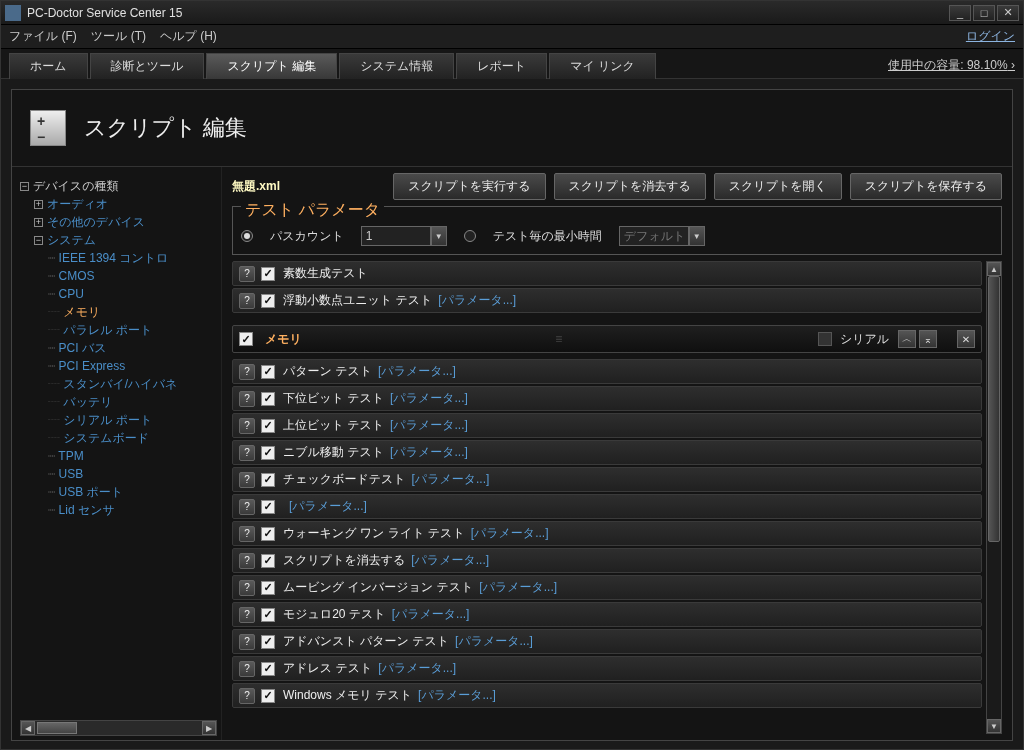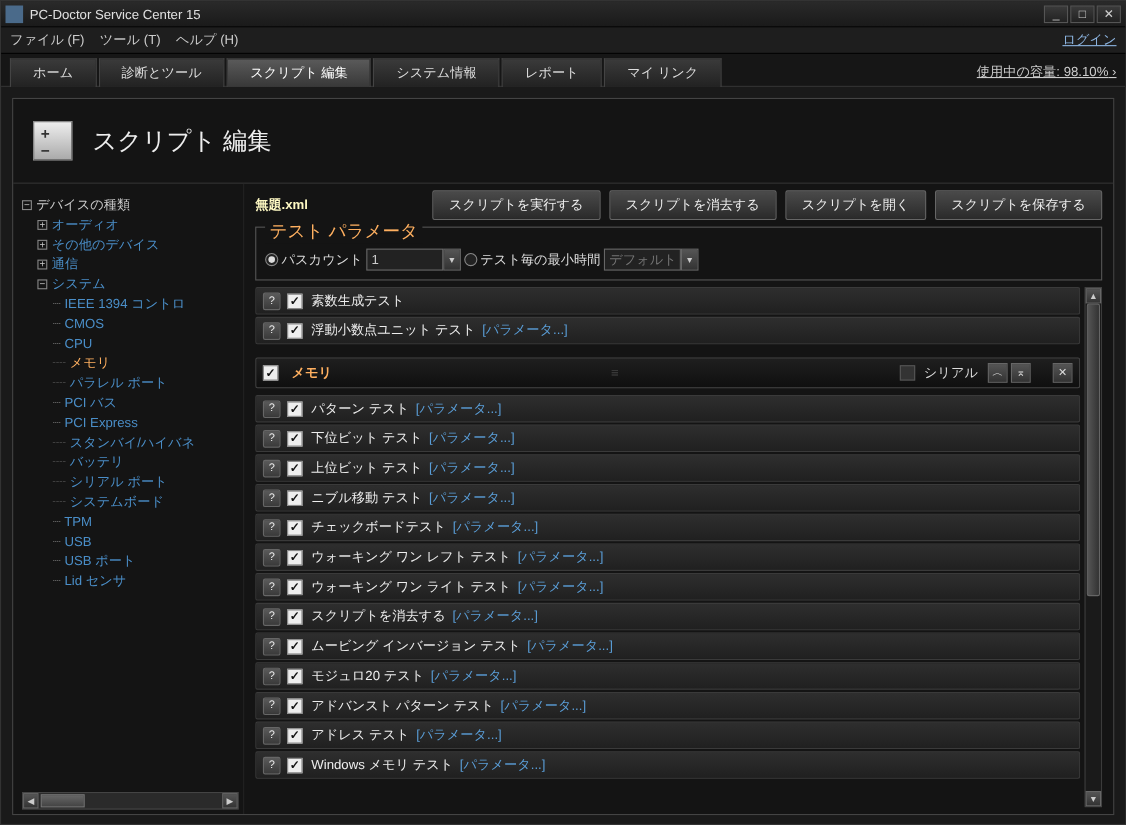--- a/index.html
+++ b/index.html
@@ -39,21 +39,21 @@
 .hscroll { height: 16px; background: #2a2a2a; border: 1px solid #444; display: flex; align-items: center; margin-top: 6px; }
 .hscroll .arrow, .vscroll .arrow { width: 14px; height: 14px; background: linear-gradient(#555,#333); border: 1px solid #666; font-size: 8px; color: #ccc; display: flex; align-items: center; justify-content: center; cursor: pointer; }
 .hscroll .thumb { width: 40px; height: 12px; background: linear-gradient(#666,#444); border: 1px solid #777; margin-left: 2px; }
 .hscroll .track { flex: 1; }
 .right { flex: 1; padding: 6px 10px; display: flex; flex-direction: column; overflow: hidden; }
 .toprow { display: flex; align-items: center; gap: 8px; margin-bottom: 6px; }
 .filename { color: #fef9c3; font-weight: bold; margin-right: auto; }
 .btn { padding: 4px 14px; background: linear-gradient(#4a4a4a,#2a2a2a); border: 1px solid #666; color: #eee; cursor: pointer; font-size: 12px; border-radius: 2px; }
 .fieldset { border: 1px solid #555; padding: 6px 8px 8px; margin-bottom: 6px; }
 .fieldset .legend { color: #ffb060; font-size: 16px; position: relative; top: -13px; background: #141414; padding: 0 4px; display: inline-block; }
-.paramrow { display: flex; align-items: center; gap: 3px; margin-top: -8px; }
+.paramrow { display: flex; align-items: center; gap: 17px; margin-top: -8px; }
 .radio { width: 12px; height: 12px; border-radius: 50%; border: 1px solid #888; background: #222; display: inline-flex; align-items: center; justify-content: center; cursor: pointer; }
 .radio.checked::after { content: ""; width: 6px; height: 6px; background: #ddd; border-radius: 50%; }
 .plabel { color: #ddd; }
 .selectbox { display: flex; align-items: center; }
 .selectbox input { background: #222; border: 1px solid #666; color: #ccc; padding: 2px 4px; width: 70px; font-size: 12px; }
 .selectbox .dd { width: 16px; height: 20px; background: linear-gradient(#555,#333); border: 1px solid #666; color: #ccc; font-size: 8px; display: flex; align-items: center; justify-content: center; cursor: pointer; }
 .testarea { flex: 1; display: flex; overflow: hidden; }
 .testlist { flex: 1; display: flex; flex-direction: column; gap: 2px; overflow: hidden; }
 .prelist { display: flex; flex-direction: column; gap: 2px; margin-bottom: 10px; }
 .testrow { display: flex; align-items: center; background: linear-gradient(#2e2e2e,#202020); border: 1px solid #3a3a3a; padding: 3px 6px; border-radius: 2px; }
@@ -112,21 +112,20 @@
       </div>
 
       <div class="main-cols">
         <div class="sidebar">
           <div class="tree">
             <ul>
               <li><span class="tgl">−</span><span class="label root">デバイスの種類</span>
                 <ul id="tree-nodes">
                     <li><span class="tgl">+</span><span class="label">オーディオ</span></li>
                     <li><span class="tgl">+</span><span class="label">その他のデバイス</span></li>
-                    <li><span class="tgl">+</span><span class="label">通信</span></li>
                     <li><span class="tgl">−</span><span class="label">システム</span><ul>
                         <li><span class="leaf-dash">┈ </span><span class="label">IEEE 1394 コントロ</span></li>
                         <li><span class="leaf-dash">┈ </span><span class="label">CMOS</span></li>
                         <li><span class="leaf-dash">┈ </span><span class="label">CPU</span></li>
                         <li><span class="leaf-dash">┈ </span><span class="label sel">メモリ</span></li>
                         <li><span class="leaf-dash">┈ </span><span class="label">パラレル ポート</span></li>
                         <li><span class="leaf-dash">┈ </span><span class="label">PCI バス</span></li>
                         <li><span class="leaf-dash">┈ </span><span class="label">PCI Express</span></li>
                         <li><span class="leaf-dash">┈ </span><span class="label">スタンバイ/ハイバネ</span></li>
                         <li><span class="leaf-dash">┈ </span><span class="label">バッテリ</span></li>
@@ -232,21 +231,20 @@
                   </div>
                   <div class="testrow">
                     <span class="q">?</span>
                     <span class="chk checked"></span>
                     <span class="tname">チェックボードテスト</span>
                     <span class="param">[パラメータ...]</span>
                   </div>
                   <div class="testrow">
                     <span class="q">?</span>
                     <span class="chk checked"></span>
-                    <span class="tname">ウォーキング ワン レフト テスト</span>
                     <span class="param">[パラメータ...]</span>
                   </div>
                   <div class="testrow">
                     <span class="q">?</span>
                     <span class="chk checked"></span>
                     <span class="tname">ウォーキング ワン ライト テスト</span>
                     <span class="param">[パラメータ...]</span>
                   </div>
                   <div class="testrow">
                     <span class="q">?</span>

